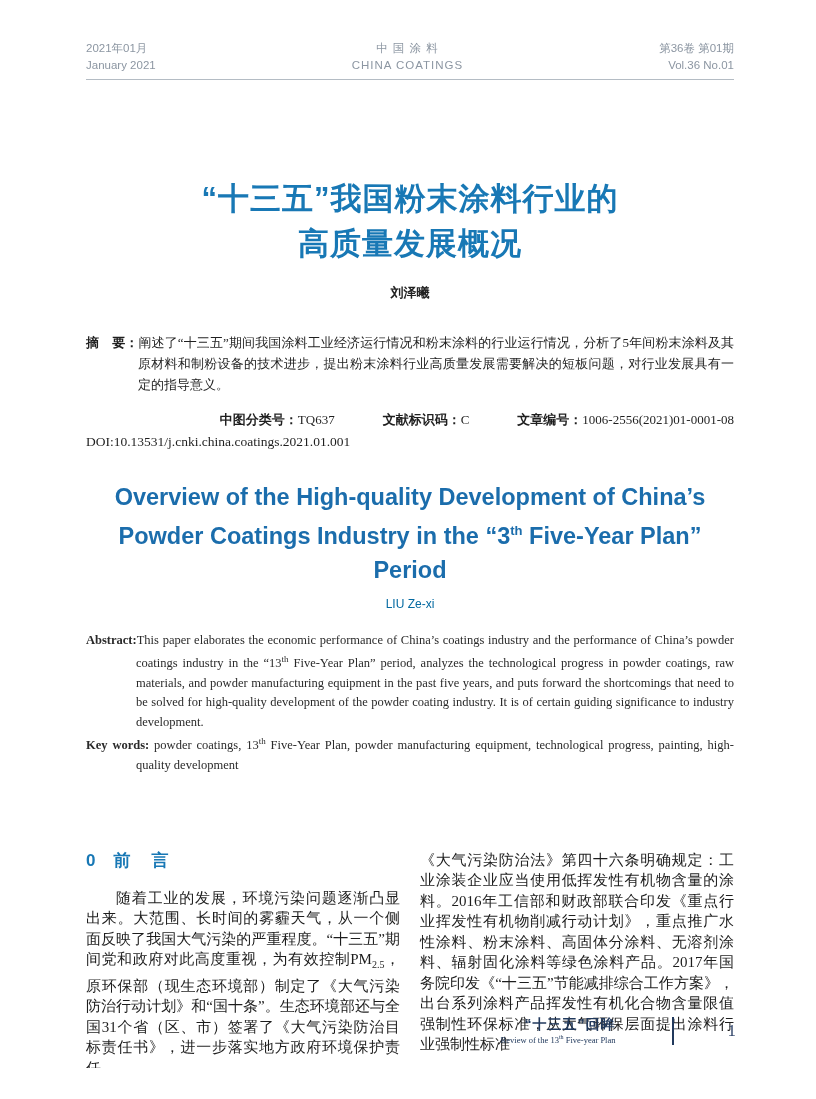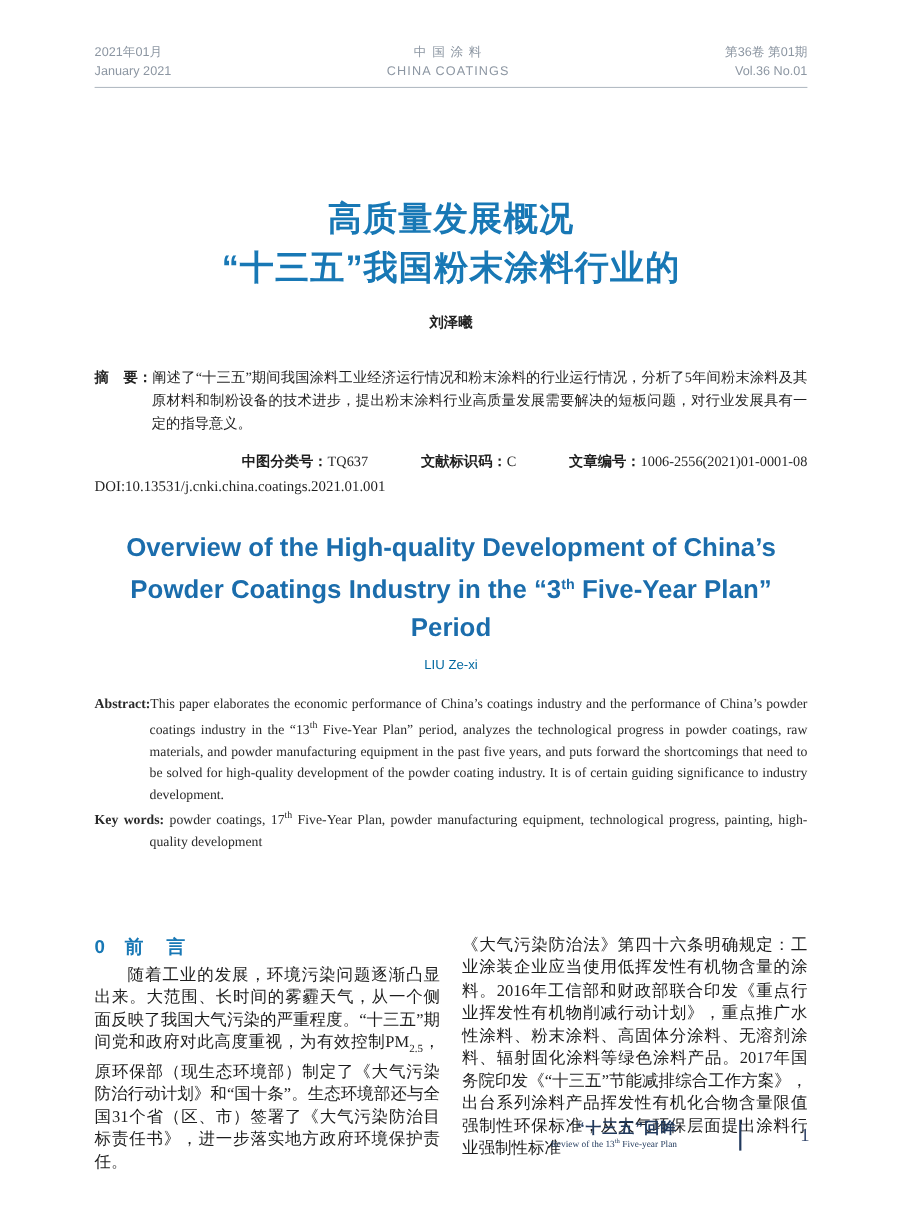--- a/index.html
+++ b/index.html
@@ -120,21 +120,21 @@
     gap: 20px;
     margin-top: 74px;
   }
   .bcol { flex: 1; min-width: 0; }
   .sec-heading {
     font-family: "Liberation Sans", sans-serif;
     font-weight: bold;
     font-size: 17px;
     line-height: 22px;
     color: #1878b5;
-    margin-bottom: 5px;
+    margin-bottom: 16px;
   }
   .sec-heading .sec-title { margin-left: 18px; letter-spacing: 2px; }
   .bcol p {
     font-size: 15px;
     line-height: 20.5px;
     text-align: justify;
     color: #1d1d1d;
   }
   .indent2 { text-indent: 2em; }
 
@@ -200,22 +200,22 @@
         <div>CHINA COATINGS</div>
       </div>
       <div class="col-r">
         <div>第36卷 第01期</div>
         <div>Vol.36 No.01</div>
       </div>
     </div>
     <hr class="header-rule">
 
     <h1 class="cn-title">
+      <span style="display:block">“十三五”我国粉末涂料行业的</span>
       <span style="display:block">高质量发展概况</span>
-      <span style="display:block">“十三五”我国粉末涂料行业的</span>
     </h1>
     <div class="cn-author">刘泽曦</div>
 
     <div class="meta-cn">
       <p class="hang-cn"><span class="lbl">摘　要：</span><span>阐述了“十三五”期间我国涂料工业经济运行情况和粉末涂料的行业运行情况，分析了5年间粉末涂料及其原材料和制粉设备的技术进步，提出粉末涂料行业高质量发展需要解决的短板问题，对行业发展具有一定的指导意义。</span></p>
       <div class="meta-row">
         <span><span class="lbl">中图分类号：</span><span>TQ637</span></span>
         <span><span class="lbl">文献标识码：</span><span>C</span></span>
         <span><span class="lbl">文章编号：</span><span>1006-2556(2021)01-0001-08</span></span>
       </div>
@@ -223,21 +223,21 @@
     </div>
 
     <h2 class="en-title">
       <span style="display:block">Overview of the High-quality Development of China’s</span>
       <span style="display:block"><span>Powder Coatings Industry in the “3</span><sup>th</sup><span> Five-Year Plan”</span></span>
       <span style="display:block">Period</span>
     </h2>
     <div class="en-author">LIU Ze-xi</div>
 
     <p class="abs-en hang-en"><span class="lbl">Abstract:</span><span>This paper elaborates the economic performance of China’s coatings industry and the performance of China’s powder coatings industry in the “13</span><sup class="small">th</sup><span> Five-Year Plan” period, analyzes the technological progress in powder coatings, raw materials, and powder manufacturing equipment in the past five years, and puts forward the shortcomings that need to be solved for high-quality development of the powder coating industry. It is of certain guiding significance to industry development.</span></p>
-    <p class="kw-en hang-en"><span class="lbl">Key words:</span><span> powder coatings, 17</span><sup class="small">th</sup><span> Five-Year Plan, powder manufacturing equipment, technological progress, painting, high-quality development</span></p>
+    <p class="kw-en hang-en"><span class="lbl">Key words:</span><span> powder coatings, 13</span><sup class="small">th</sup><span> Five-Year Plan, powder manufacturing equipment, technological progress, painting, high-quality development</span></p>
 
     <div class="body-cols">
       <div class="bcol">
         <div class="sec-heading">
           <span>0</span><span class="sec-title">前　言</span>
         </div>
         <p class="indent2"><span>随着工业的发展，环境污染问题逐渐凸显出来。大范围、长时间的雾霾天气，从一个侧面反映了我国大气污染的严重程度。“十三五”期间党和政府对此高度重视，为有效控制PM</span><sub class="small">2.5</sub><span>，原环保部（现生态环境部）制定了《大气污染防治行动计划》和“国十条”。生态环境部还与全国31个省（区、市）签署了《大气污染防治目标责任书》，进一步落实地方政府环境保护责任。</span></p>
       </div>
       <div class="bcol">
         <p>《大气污染防治法》第四十六条明确规定：工业涂装企业应当使用低挥发性有机物含量的涂料。2016年工信部和财政部联合印发《重点行业挥发性有机物削减行动计划》，重点推广水性涂料、粉末涂料、高固体分涂料、无溶剂涂料、辐射固化涂料等绿色涂料产品。2017年国务院印发《“十三五”节能减排综合工作方案》，出台系列涂料产品挥发性有机化合物含量限值强制性环保标准，从大气环保层面提出涂料行业强制性标准</p>

